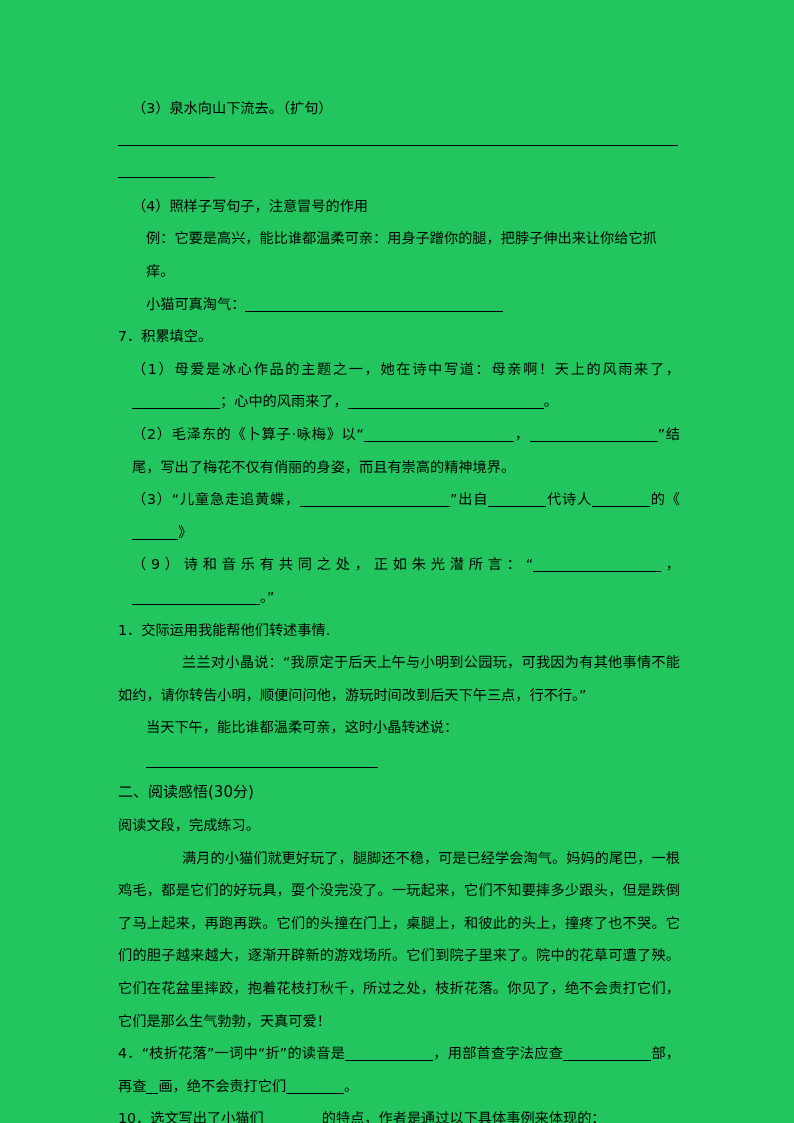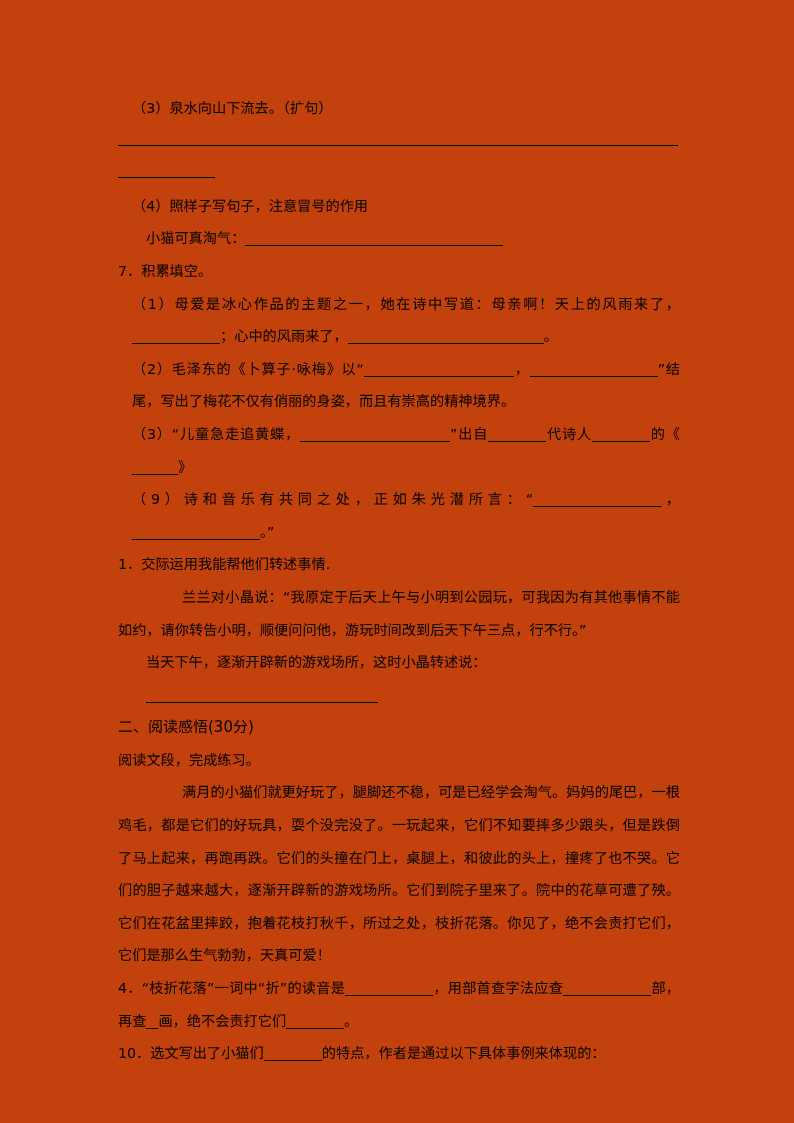--- a/index.html
+++ b/index.html
@@ -15,21 +15,21 @@
     font-family: "DejaVu Sans", "Liberation Sans", sans-serif;
     color: #000000;
     overflow: hidden;
   }
   .page {
     position: absolute;
     left: 0;
     top: 0;
     width: 794px;
     height: 1123px;
-    background: #c2410c;
+    background: #22c55e;
   }
   .content {
     position: absolute;
     left: 118px;
     top: 92px;
     width: 562px;
   }
 
   
   .ln {
@@ -114,35 +114,36 @@
     <div class="ln ind1">（3）泉水向山下流去。（扩句）</div>
 
     <div class="rule-row">
       <div class="rule rule-full"></div>
     </div>
     <div class="rule-row">
       <div class="rule rule-short"></div>
     </div>
 
     <div class="ln ind1">（4）照样子写句子，注意冒号的作用</div>
+    <div class="ln ind2">例：它要是高兴，能比谁都温柔可亲：用身子蹭你的腿，把脖子伸出来让你给它抓痒。</div>
     <div class="ln ind2"><span>小猫可真淘气：</span><span class="blank b-5xl"></span></div>
 
     <div class="ln flush">7．积累填空。</div>
 
     <div class="q-para"><span>（1）母爱是冰心作品的主题之一，她在诗中写道：母亲啊！天上的风雨来了，</span><span class="blank b-m"></span><span>；心中的风雨来了，</span><span class="blank b-3xl"></span><span>。</span></div>
 
     <div class="q-para"><span>（2）毛泽东的《卜算子·咏梅》以“</span><span class="blank b-2xl"></span><span>，</span><span class="blank b-xl"></span><span>”结尾，写</span><span>出了梅花不仅有俏丽的身姿，而且有崇高的精神境界。</span></div>
 
     <div class="q-para"><span>（3）“儿童急走追黄蝶，</span><span class="blank b-2xl"></span><span>”出自</span><span class="blank b-s"></span><span>代诗人</span><span class="blank b-s"></span><span>的《</span><span class="blank b-xs"></span><span>》</span></div>
 
     <div class="q-para"><span>（9）诗和音乐有共同之处，正如朱光潜所言：“</span><span class="blank b-xl"></span><span>，</span><span class="blank b-xl"></span><span>。”</span></div>
 
     <div class="ln flush">1．交际运用我能帮他们转述事情.</div>
     <div class="para">兰兰对小晶说：“我原定于后天上午与小明到公园玩，可我因为有其他事情不能如约，请你转告小明，顺便问问他，游玩时间改到后天下午三点，行不行。”</div>
-    <div class="ln ind2"><span>当天下午，逐渐开辟新的游戏场所，这时小晶转述说：</span><span class="blank b-4xl"></span></div>
+    <div class="ln ind2"><span>当天下午，能比谁都温柔可亲，这时小晶转述说：</span><span class="blank b-4xl"></span></div>
 
     <div class="sec-head">二、阅读感悟(30分)</div>
     <div class="plain-para">阅读文段，完成练习。</div>
     <div class="para">满月的小猫们就更好玩了，腿脚还不稳，可是已经学会淘气。妈妈的尾巴，一根鸡毛，都是它们的好玩具，耍个没完没了。一玩起来，它们不知要摔多少跟头，但是跌倒了马上起来，再跑再跌。它们的头撞在门上，桌腿上，和彼此的头上，撞疼了也不哭。它们的胆子越来越大，逐渐开辟新的游戏场所。它们到院子里来了。院中的花草可遭了殃。它们在花盆里摔跤，抱着花枝打秋千，所过之处，枝折花落。你见了，绝不会责打它们，它们是那么生气勃勃，天真可爱！</div>
 
     <div class="plain-para"><span>4．“枝折花落”一词中“折”的读音是</span><span class="blank b-m"></span><span>，用部首查字法应查</span><span class="blank b-m"></span><span>部，再查</span><span class="blank b-xxs"></span><span>画，绝不会责打它们</span><span class="blank b-s"></span><span>。</span></div>
 
     <div class="plain-para"><span>10．选文写出了小猫们</span><span class="blank b-s"></span><span>的特点，作者是通过以下具体事例来体现的：</span></div>
 
   </div>

